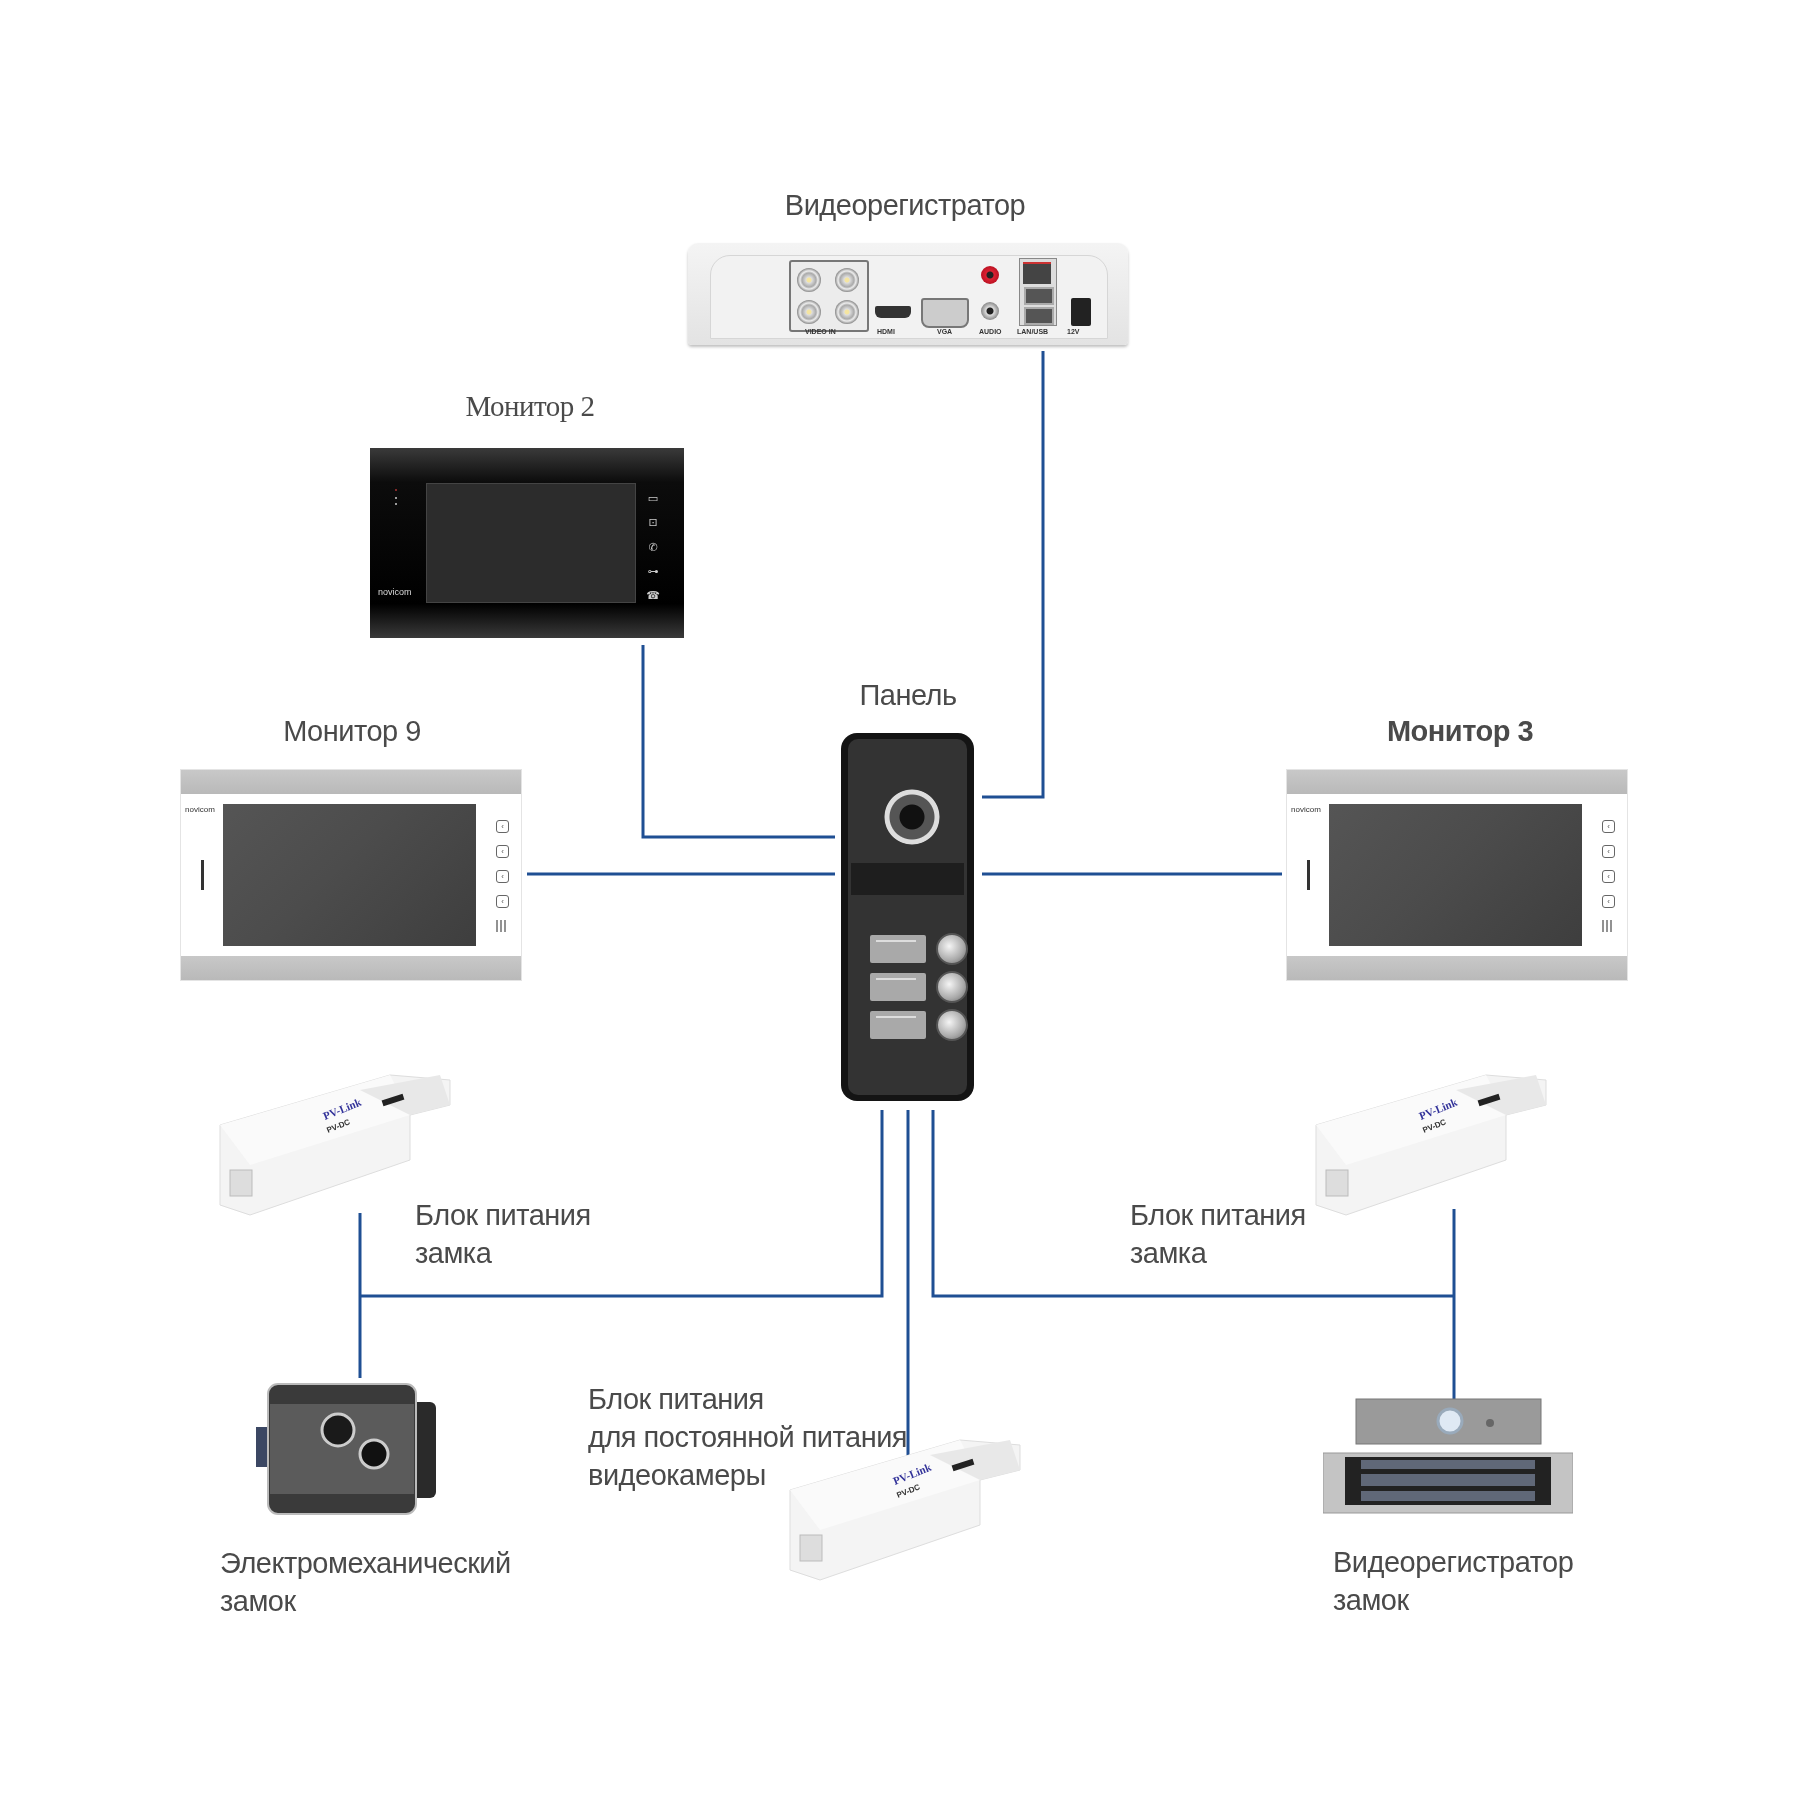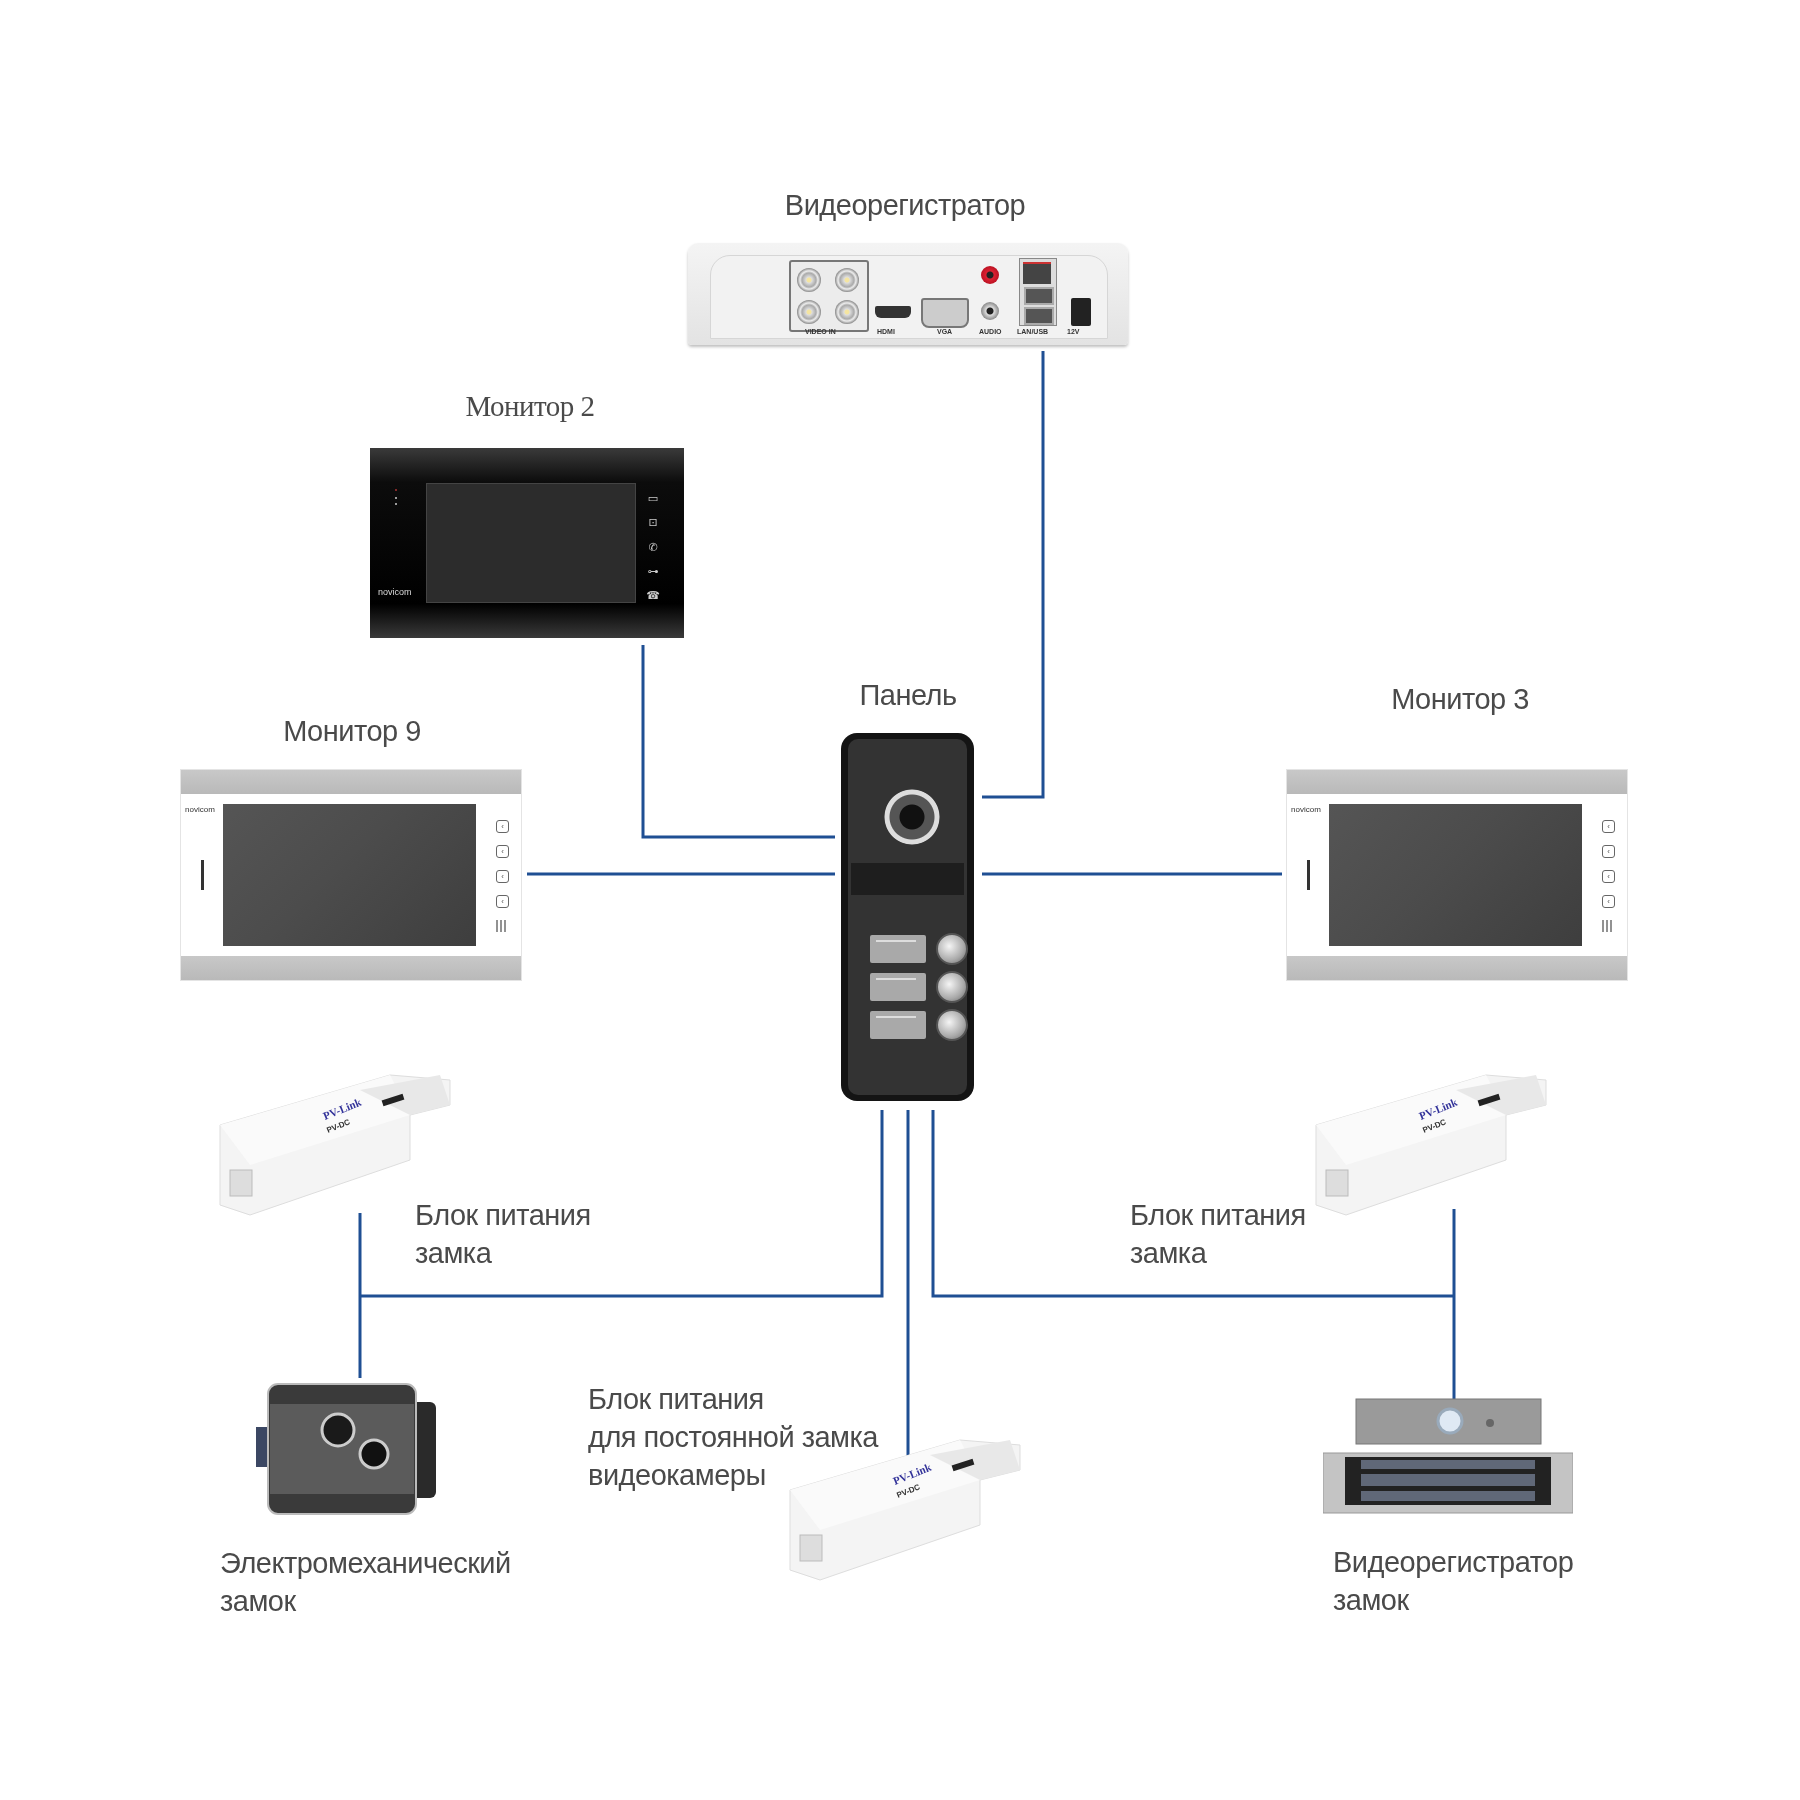--- a/index.html
+++ b/index.html
@@ -144,21 +144,21 @@
   <div class="brand">novicom</div>
   <div class="speaker"></div>
   <div class="screen"></div>
   <div class="kbtn" style="top:50px;">‹</div>
   <div class="kbtn" style="top:75px;">‹</div>
   <div class="kbtn" style="top:100px;">‹</div>
   <div class="kbtn" style="top:125px;">‹</div>
   <div class="kpad"></div>
 </div>
 
-<div class="label center" style="left:1360px;top:680px;width:200px;">Монитор 3</div>
+<div class="label center" style="left:1360px;top:712px;width:200px;font-weight:bold;">Монитор 3</div>
 <div class="abs monw" style="left:1287px;top:770px;">
   <div class="bar-top"></div>
   <div class="bar-bot"></div>
   <div class="brand">novicom</div>
   <div class="speaker"></div>
   <div class="screen"></div>
   <div class="kbtn" style="top:50px;">‹</div>
   <div class="kbtn" style="top:75px;">‹</div>
   <div class="kbtn" style="top:100px;">‹</div>
   <div class="kbtn" style="top:125px;">‹</div>
@@ -192,21 +192,21 @@
 <svg class="abs psu" style="left:780px;top:1430px;" viewBox="0 0 250 160">
   <polygon points="10,60 180,10 240,15 240,40 200,50 200,95 40,150 10,140" fill="#f4f4f4" stroke="#ddd"></polygon>
   <polygon points="10,60 180,10 200,50 40,100" fill="#fafafa"></polygon>
   <polygon points="150,25 230,10 240,40 200,50" fill="#e8e8e8"></polygon>
   <rect x="172" y="32" width="22" height="6" fill="#222" transform="rotate(-18 183 35)"></rect>
   <text x="115" y="55" font-size="11" font-weight="bold" fill="#33339a" transform="rotate(-22 115 55)" font-family="Liberation Serif, serif">PV-Link</text>
   <text x="118" y="68" font-size="8" font-weight="bold" fill="#333" transform="rotate(-22 118 68)" font-family="Liberation Sans, sans-serif">PV-DC</text>
   <rect x="20" y="105" width="22" height="26" fill="#ddd" stroke="#bbb"></rect>
 </svg>
 <div class="label" style="left:588px;top:1380px;">Блок питания</div>
-<div class="label" style="left:588px;top:1418px;">для постоянной замка</div>
+<div class="label" style="left:588px;top:1418px;">для постоянной питания</div>
 <div class="label" style="left:588px;top:1456px;">видеокамеры</div>
 
 <svg class="abs emlock" viewBox="0 0 200 135">
   <rect x="0" y="45" width="14" height="40" fill="#3b4763"></rect>
   <rect x="150" y="20" width="30" height="96" rx="6" fill="#2a2a2a"></rect>
   <rect x="12" y="2" width="148" height="130" rx="10" fill="#3a3a3a" stroke="#bbb" stroke-width="2"></rect>
   <rect x="14" y="22" width="144" height="90" fill="#5b5b5b"></rect>
   <circle cx="82" cy="48" r="16" fill="#1a1a1a" stroke="#ccc" stroke-width="3"></circle>
   <circle cx="118" cy="72" r="14" fill="#111" stroke="#ccc" stroke-width="3"></circle>
 </svg>

